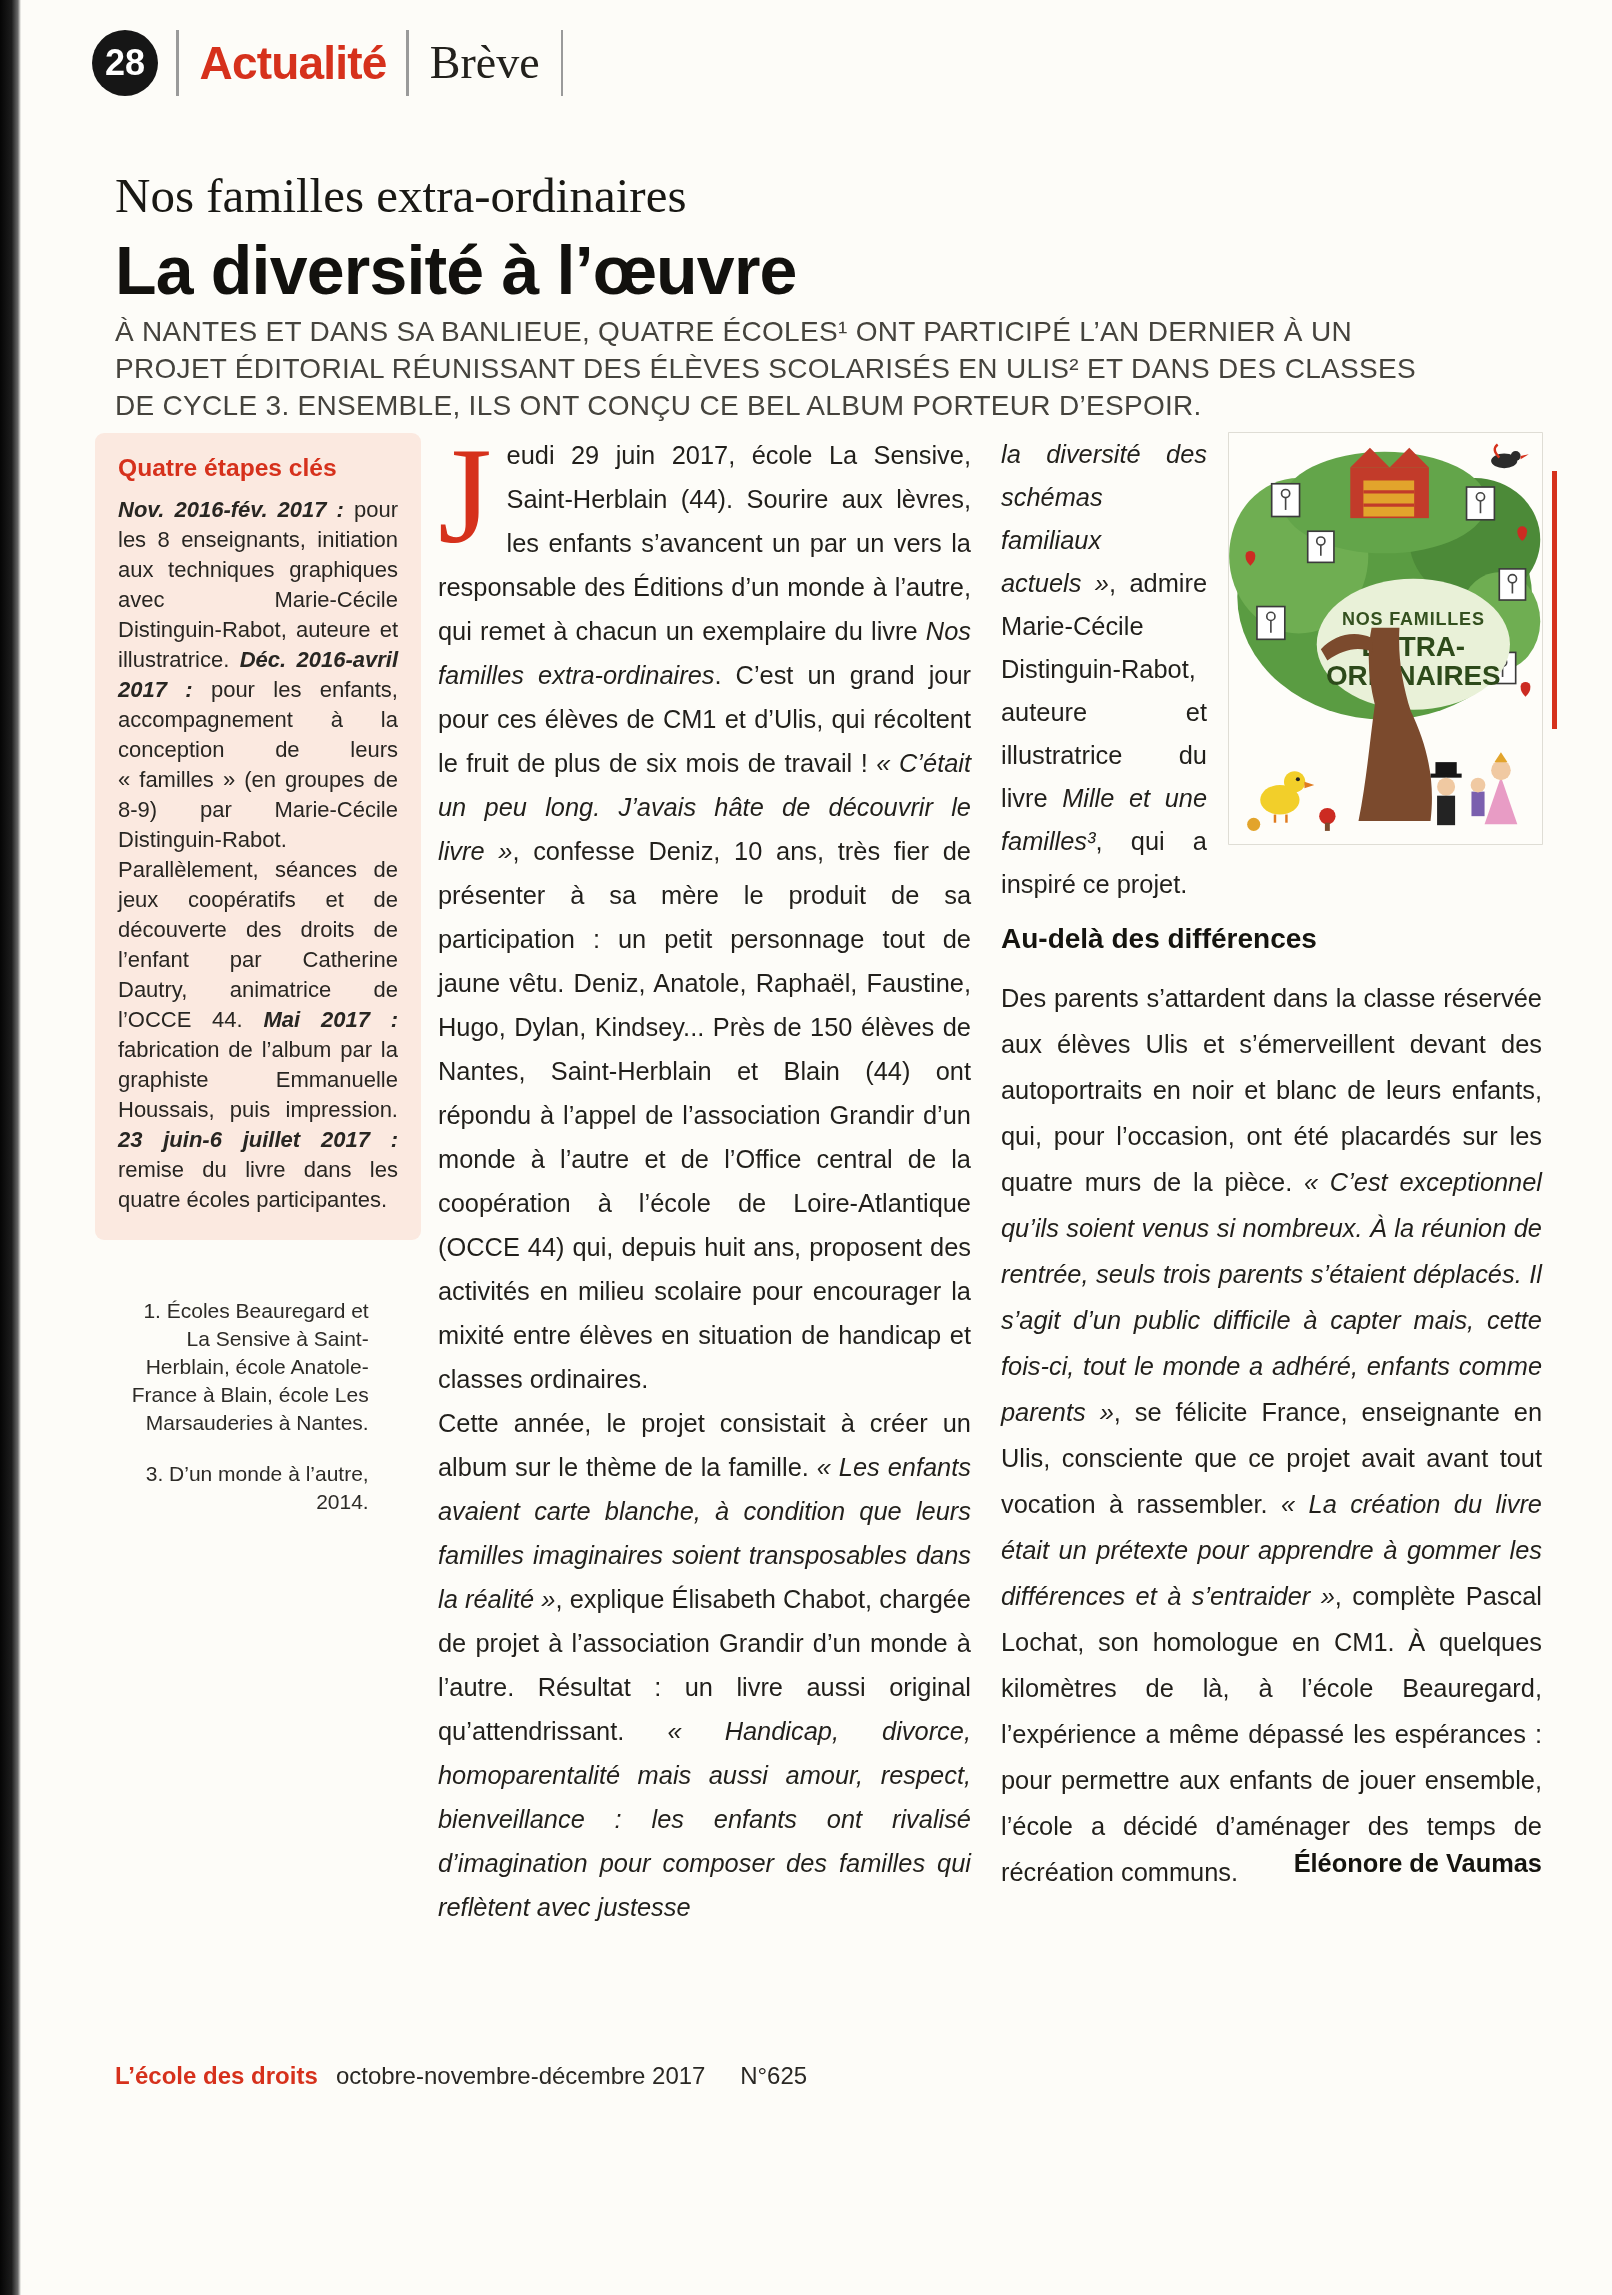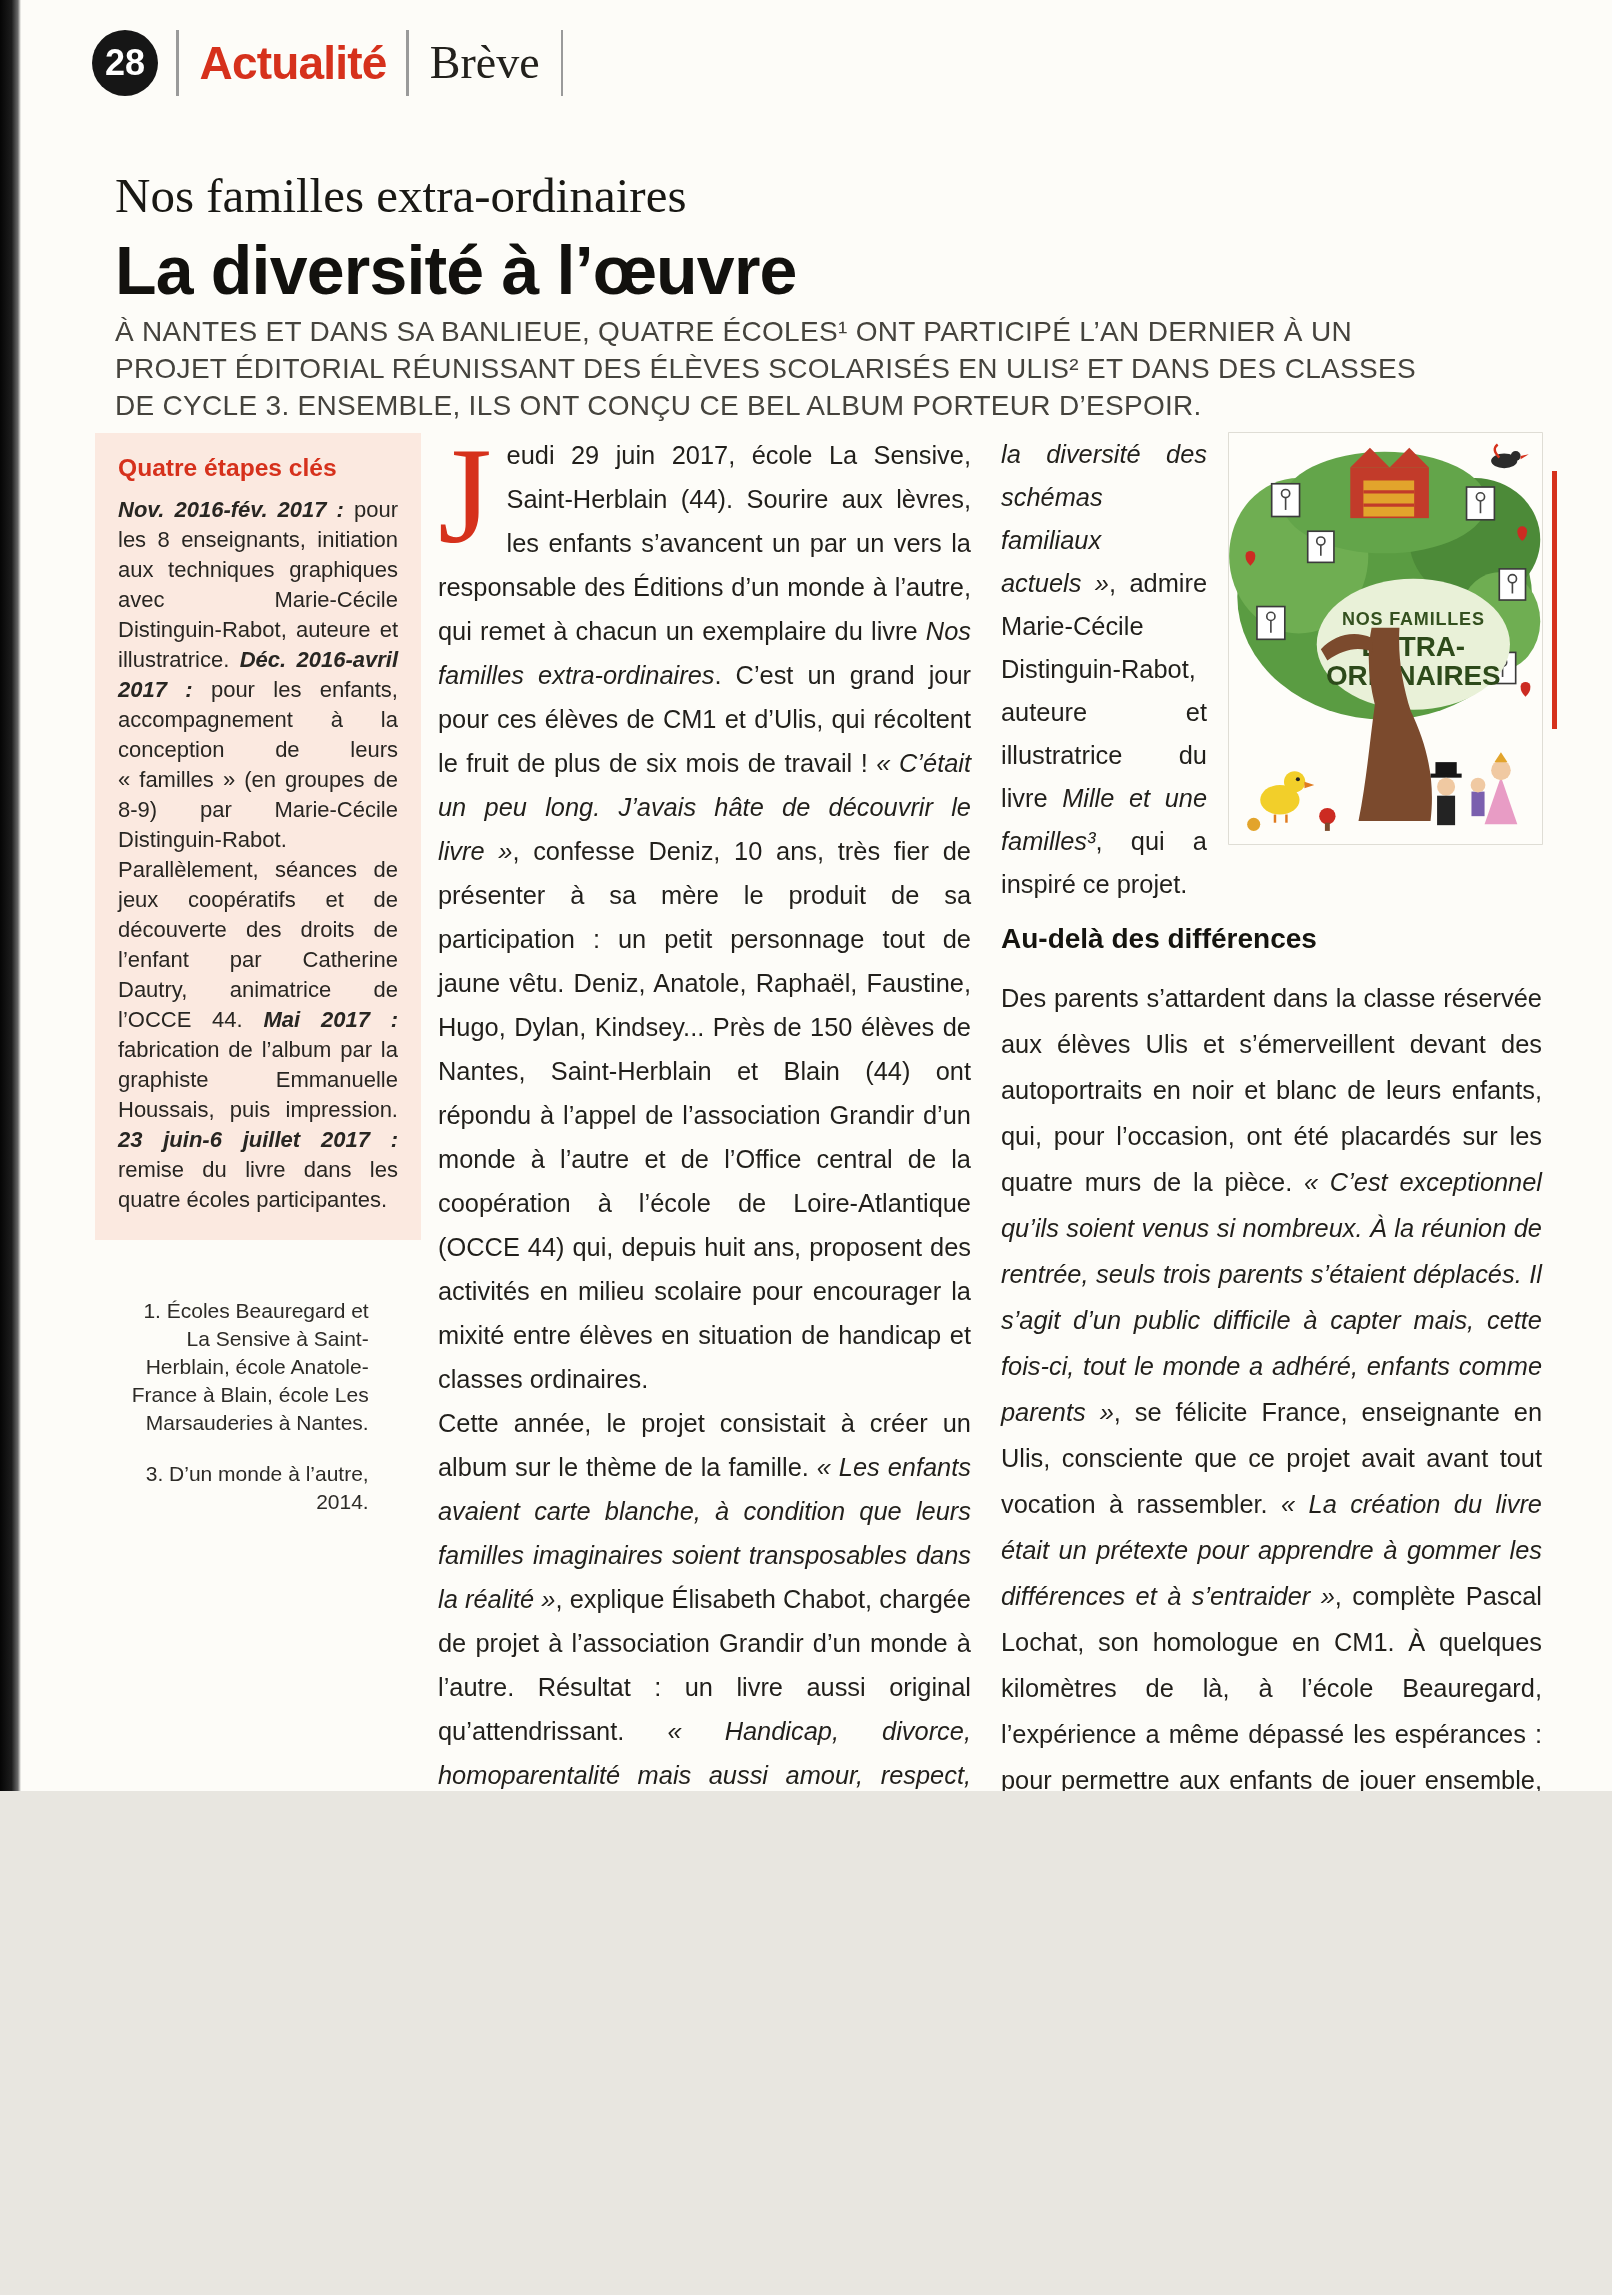--- a/index.html
+++ b/index.html
@@ -1,36 +1,36 @@
 <!DOCTYPE html>
 <html lang="fr" style="font-size:13px"><head>
 <meta charset="utf-8">
 <style>
   html,body{margin:0;padding:0;background:#e8e6e0;font-family:"Liberation Sans",sans-serif;}
-  .sheet{position:relative;width:1613px;height:1791px;background:#fdfcf8;overflow:hidden;}
+  .sheet{position:relative;width:1613px;height:2295px;background:#fdfcf8;overflow:hidden;}
   .scan-edge{position:absolute;left:0;top:0;width:21px;height:100%;
     background:linear-gradient(90deg,#050505 0%,#1d1d1d 55%,#6b6b6b 85%,rgba(200,200,200,0)ary 100%);
     background:linear-gradient(90deg,#050505 0%,#1d1d1d 55%,#6b6b6b 85%,rgba(200,200,200,0) 100%);}
   
   .hdr{position:absolute;left:92px;top:29.5px;display:flex;align-items:center;}
   .page-circle{width:66px;height:66px;border-radius:50%;background:#161616;color:#fff;
     display:flex;align-items:center;justify-content:center;font-size:36px;font-weight:700;}
   .hdr-sep{width:2.5px;height:66px;background:#9a9a9a;}
   .hdr-section{color:var(--accent);font-size:46px;font-weight:700;margin:0 19.7px 0 21px;letter-spacing:-0.8px;}
   .hdr-rubric{font-family:"Liberation Serif",serif;font-size:46px;color:#23211d;margin:0 21px 0 21px;}
   .hdr .sep1{margin-left:18px;}
   
   .kicker{position:absolute;left:115px;top:167px;font-family:"Liberation Serif",serif;
     font-size:49px;color:#191814;letter-spacing:0;}
   .main-title{position:absolute;left:115px;top:231px;font-size:68px;font-weight:700;color:#12110e;letter-spacing:-0.8px;}
   .standfirst{position:absolute;left:115px;top:313px;width:1303px;font-size:28px;line-height:37px;
     color:#45433d;letter-spacing:0.3px;}
   
   .col-left{position:absolute;left:95px;top:433px;width:326px;}
-  .sidebar{background:var(--sidebar-bg);padding:21px 23px 24.6px 23px;box-sizing:border-box;}
+  .sidebar{background:var(--sidebar-bg);padding:21px 23px 24.6px 23px;box-sizing:border-box;border-radius:9px;}
   .sidebar-title{color:var(--accent);font-size:24.6px;font-weight:700;margin-bottom:13px;}
   .sidebar-body{font-size:22px;line-height:30px;color:#282622;text-align:justify;}
   .footnotes{margin-top:57px;width:254px;font-size:21px;line-height:28px;color:#2d2b27;padding-left:19.7px;}
   .footnote{margin-bottom:23px;text-align:right;}
   .col-mid{position:absolute;left:438px;top:433px;width:533px;font-size:25.4px;line-height:44px;
     color:#211f1b;text-align:justify;}
   .col-mid p{margin:0;}
   .dropcap{float:left;font-family:"Liberation Serif",serif;font-size:138px;line-height:.72;
     color:var(--accent);padding:13px 14.8px 0 0;}
   .col-right{position:absolute;left:1001px;top:433px;width:541px;color:#211f1b;}

